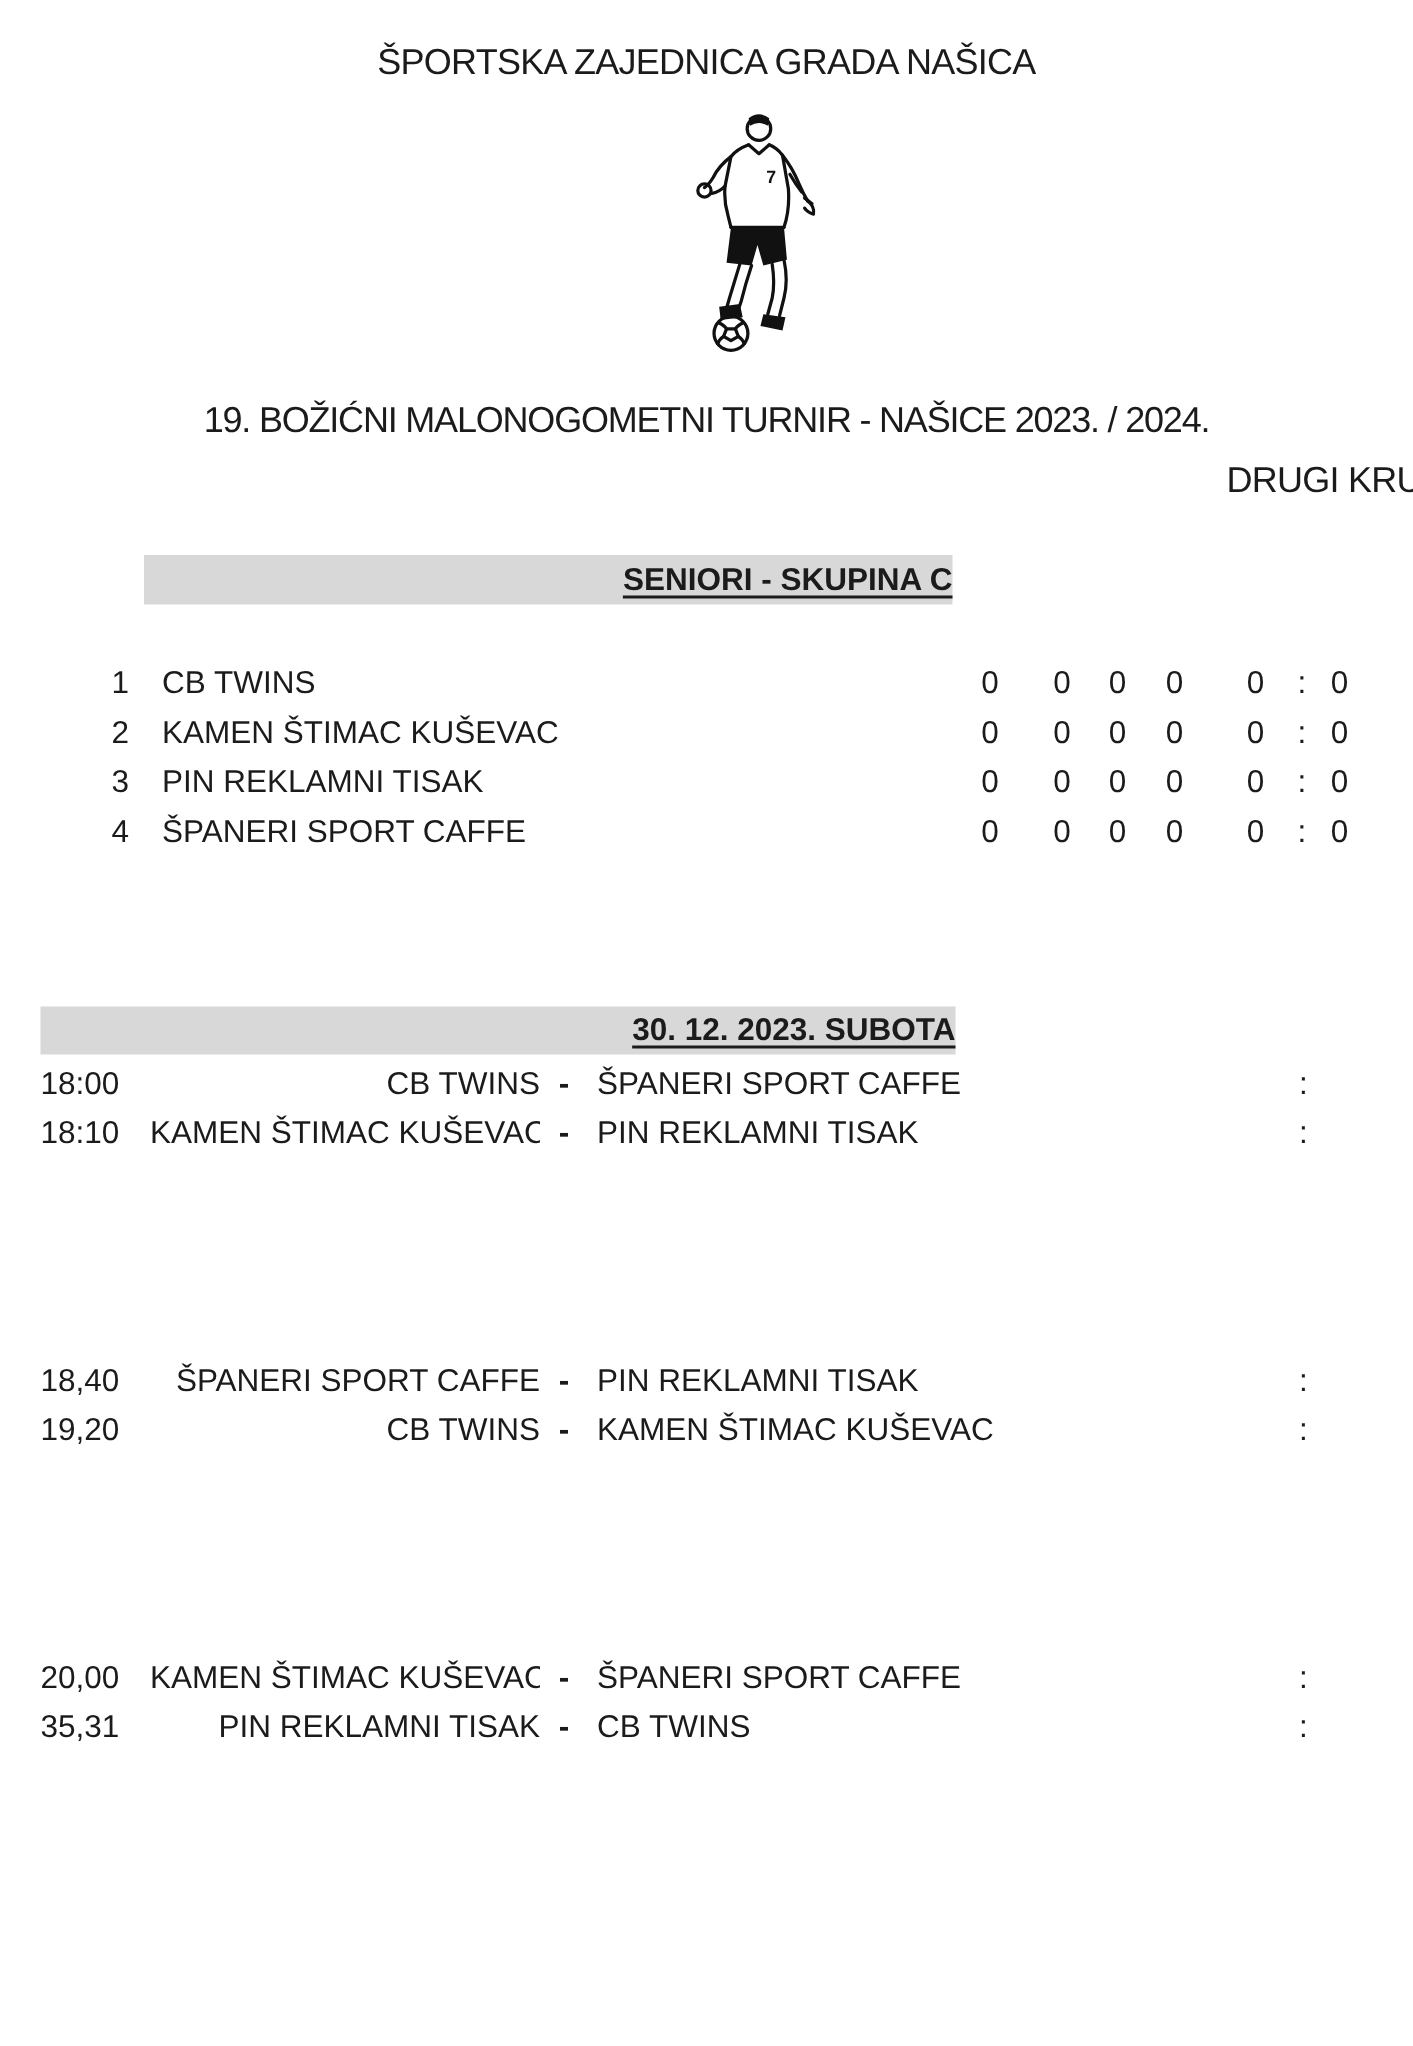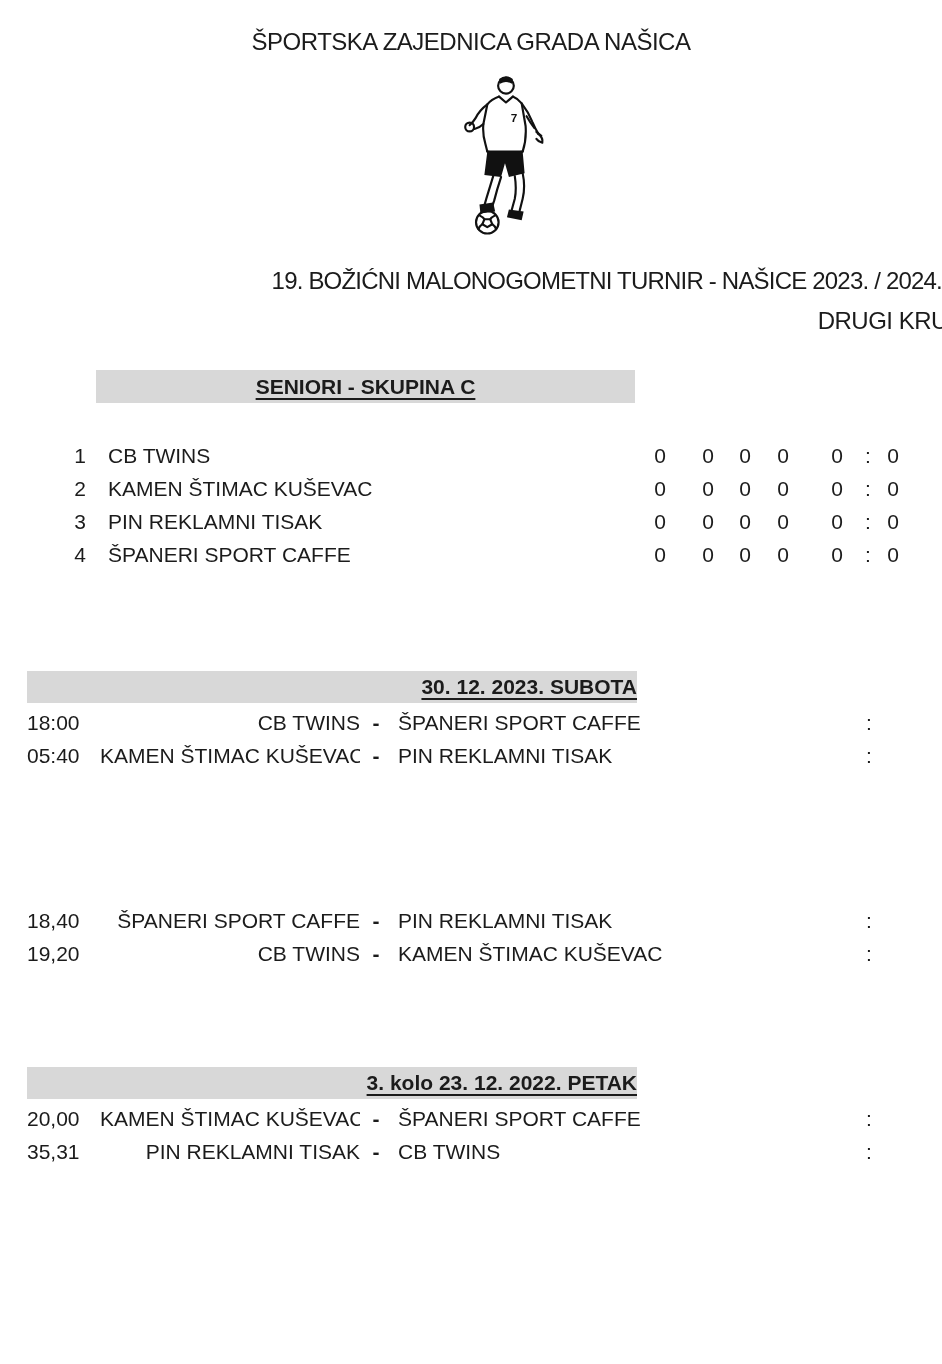--- a/index.html
+++ b/index.html
@@ -5,29 +5,29 @@
   html,body{margin:0;padding:0;background:#fff;}
   .page{
     position:relative;width:942px;height:1364px;background:#ffffff;
     font-family:"Liberation Sans",sans-serif;color:#1b1b1b;overflow:hidden;
   }
   .abs{position:absolute;}
   
   .org-title{left:0;top:26px;width:942px;height:32px;line-height:32px;
     font-size:24px;letter-spacing:-0.5px;text-align:center;}
   .t-title{left:0;top:265px;width:942px;height:32px;line-height:32px;
-    font-size:24px;letter-spacing:-0.8px;text-align:right;}
+    font-size:24px;letter-spacing:-0.8px;text-align:center;}
   .round-title{left:0;top:305px;width:942px;height:32px;line-height:32px;
     font-size:24px;letter-spacing:-0.5px;text-align:right;padding-left:24px;}
   
   .player{left:450px;top:72px;width:108px;height:164px;}
   .player svg{width:100%;height:100%;}
   
   .group-bar{left:96px;top:370px;width:539px;height:33px;line-height:33px;
-    background:#d8d8d8;text-align:center;font-size:21px;font-weight:bold;}
+    background:#d8d8d8;text-align:right;font-size:21px;font-weight:bold;}
   .underlined{text-decoration:underline;text-decoration-thickness:2px;text-underline-offset:4px;}
   
   .st-row{left:0;top:0;width:942px;height:33px;line-height:33px;font-size:21px;}
   .st-row .rank{position:absolute;left:60px;width:26px;text-align:right;}
   .st-row .team{position:absolute;left:108px;width:420px;white-space:nowrap;}
   .st-row .c{position:absolute;width:30px;text-align:center;}
   .c1{left:645px;} .c2{left:693px;} .c3{left:730px;} .c4{left:768px;}
   .gf{left:822px;} .sep{left:853px;} .ga{left:878px;}
   
   .sec-bar{left:27px;width:610px;height:32px;line-height:32px;background:#d8d8d8;
@@ -142,21 +142,21 @@
     <span class="underlined">30. 12. 2023. SUBOTA</span>
   </div>
   <div class="abs match-row" style="top:706px">
     <span class="time">18:00</span>
     <span class="home">CB TWINS</span>
     <span class="dash">-</span>
     <span class="away">ŠPANERI SPORT CAFFE</span>
     <span class="res">:</span>
   </div>
   <div class="abs match-row" style="top:739px">
-    <span class="time">05:40</span>
+    <span class="time">18:10</span>
     <span class="home">KAMEN ŠTIMAC KUŠEVAC</span>
     <span class="dash">-</span>
     <span class="away">PIN REKLAMNI TISAK</span>
     <span class="res">:</span>
   </div>
 
   <div class="abs match-row" style="top:904px">
     <span class="time">18,40</span>
     <span class="home">ŠPANERI SPORT CAFFE</span>
     <span class="dash">-</span>
@@ -164,23 +164,20 @@
     <span class="res">:</span>
   </div>
   <div class="abs match-row" style="top:937px">
     <span class="time">19,20</span>
     <span class="home">CB TWINS</span>
     <span class="dash">-</span>
     <span class="away">KAMEN ŠTIMAC KUŠEVAC</span>
     <span class="res">:</span>
   </div>
 
-  <div class="abs sec-bar" style="top:1067px">
-    <span class="underlined">3. kolo 23. 12. 2022. PETAK</span>
-  </div>
   <div class="abs match-row" style="top:1102px">
     <span class="time">20,00</span>
     <span class="home">KAMEN ŠTIMAC KUŠEVAC</span>
     <span class="dash">-</span>
     <span class="away">ŠPANERI SPORT CAFFE</span>
     <span class="res">:</span>
   </div>
   <div class="abs match-row" style="top:1135px">
     <span class="time">35,31</span>
     <span class="home">PIN REKLAMNI TISAK</span>

